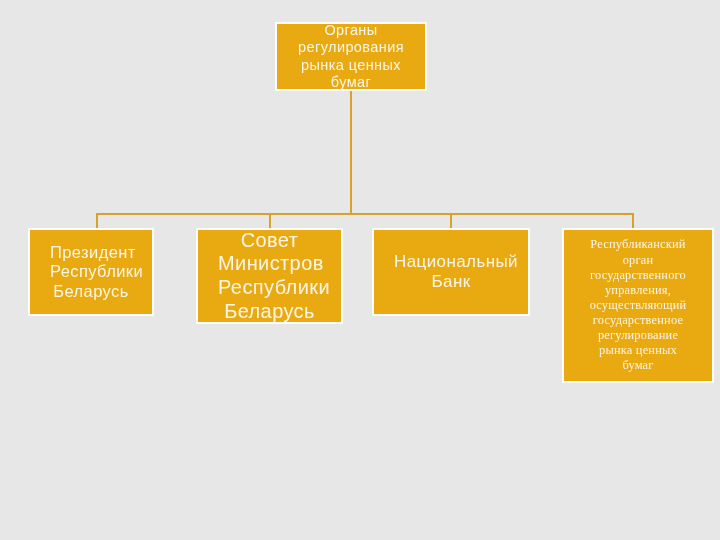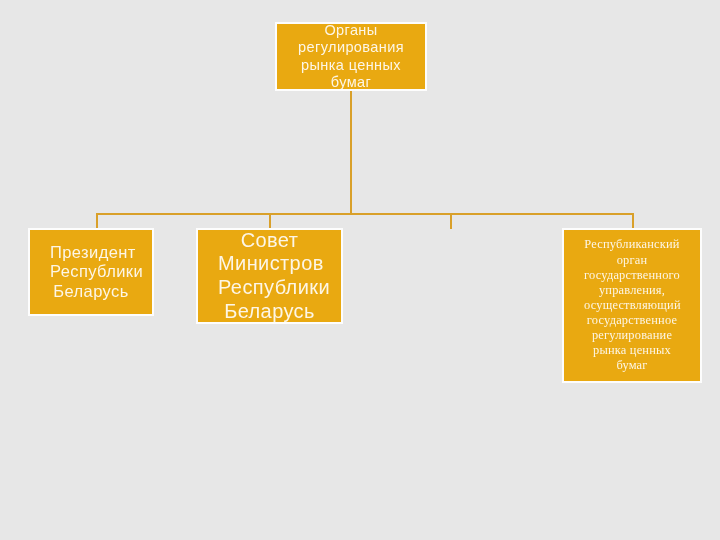--- a/index.html
+++ b/index.html
@@ -69,21 +69,21 @@
   #node-bank {
     left: 372px;
     top: 228px;
     width: 158px;
     height: 88px;
     font-size: 17px;
   }
   #node-regulator {
     left: 562px;
     top: 228px;
-    width: 140px;
+    width: 152px;
     height: 155px;
     font-size: 12.4px;
     font-family: "Liberation Serif", serif;
     letter-spacing: 0.2px;
     line-height: 1.22;
   }
 
   
   .conn {
     position: absolute;
@@ -136,18 +136,22 @@
 Беларусь</span>
   </div>
 
   <div class="node" id="node-council">
     <span>Совет
 Министров
 Республики
 Беларусь</span>
   </div>
 
+  <div class="node" id="node-bank">
+    <span>Национальный
+Банк</span>
+  </div>
 
   <div class="node" id="node-regulator">
     <span>Республиканский орган государственного управления, осуществляющий государственное регулирование рынка ценных бумаг</span>
   </div>
 
 </div>
 
 </body></html>

